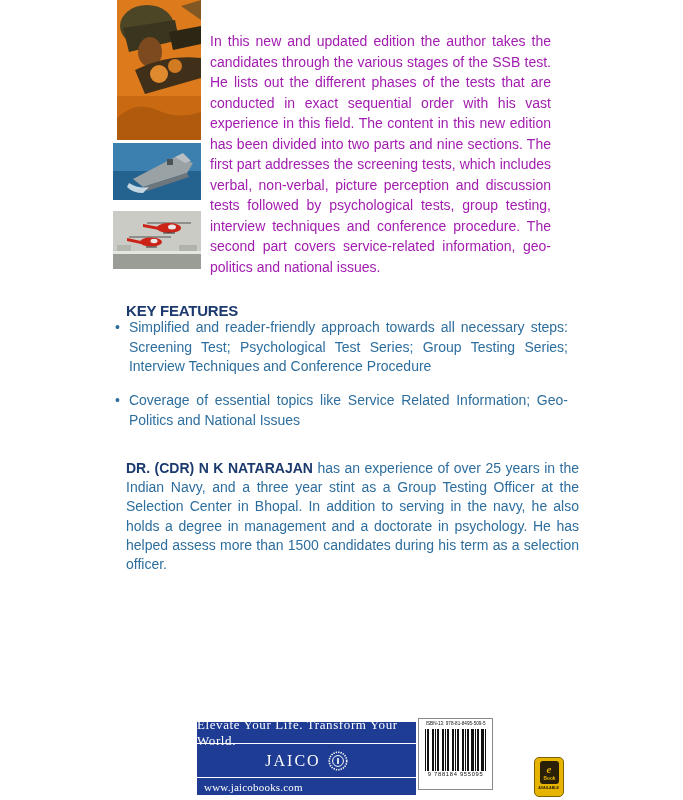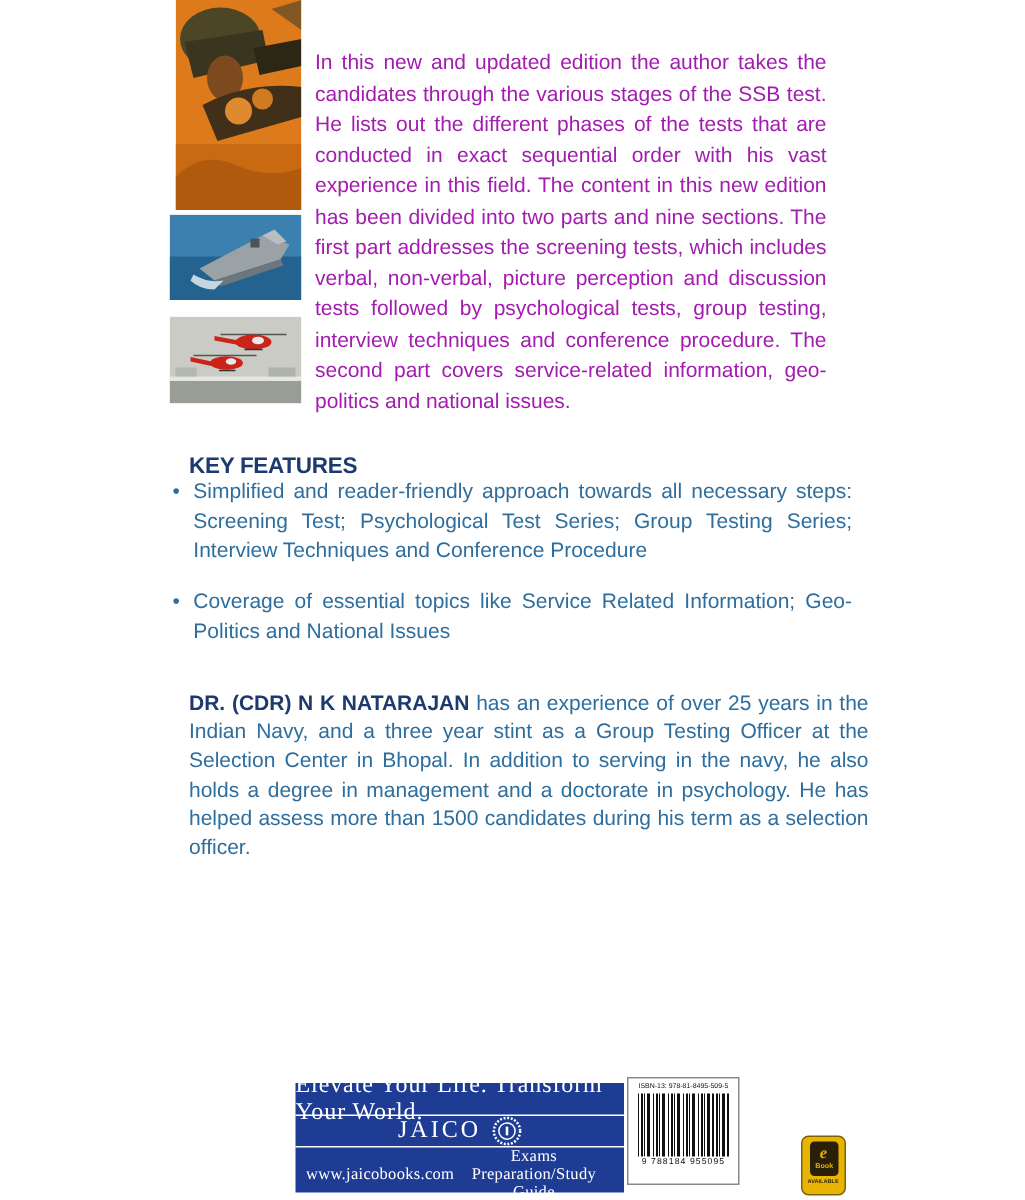--- a/index.html
+++ b/index.html
@@ -21,21 +21,21 @@
   .features .bullet{flex:0 0 auto;line-height:19.7px;}
   .features .f-text{flex:1 1 auto;}
   .bio{position:absolute;left:115px;top:448px;width:453px;margin:11px;
        color:#2e6e9e;font-size:14px;line-height:19.2px;text-align:justify;}
   .bio .author-name{color:#1c3a6e;font-weight:bold;}
 
   .publisher{position:absolute;left:197px;top:722px;width:219px;height:73px;
              background:#1e3c94;color:#fff;font-family:"Liberation Serif",serif;
              display:flex;flex-direction:column;box-sizing:border-box;}
   .pub-tagline{height:21px;display:flex;align-items:center;justify-content:center;
-               font-size:16px;letter-spacing:0.6px;border-bottom:1px solid #fff;}
+               font-size:13px;letter-spacing:0.6px;border-bottom:1px solid #fff;}
   .pub-brand{height:33px;display:flex;align-items:center;justify-content:center;gap:7px;
              font-size:16px;letter-spacing:2px;border-bottom:1px solid #fff;}
   .medallion{display:inline-flex;align-items:center;}
   .pub-bottom{flex:1;display:flex;align-items:center;justify-content:space-between;
               padding:0 7px;font-size:11px;font-weight:normal;letter-spacing:0.2px;text-align:center;}
 
   .barcode{position:absolute;left:418px;top:718px;width:75px;height:72px;background:#fff;
            border:1px solid #8a8a8a;box-sizing:border-box;display:flex;flex-direction:column;
            align-items:center;justify-content:flex-start;}
   .isbn-label{font-size:8px;line-height:10px;transform:scale(0.58);transform-origin:center top;
@@ -135,21 +135,20 @@
       <span class="medallion">
         <svg width="20" height="20" viewBox="0 0 24 24">
           <circle cx="12" cy="12" r="10.5" fill="none" stroke="#ffffff" stroke-width="2" stroke-dasharray="1.6 1.3"></circle>
           <circle cx="12" cy="12" r="6.5" fill="none" stroke="#ffffff" stroke-width="1.2"></circle>
           <rect x="11" y="8.5" width="2" height="7" fill="#ffffff"></rect>
         </svg>
       </span>
     </div>
     <div class="pub-bottom">
       <span>www.jaicobooks.com</span>
-      <span>Exams Preparation/Study Guide</span>
     </div>
   </div>
 
   <div class="barcode">
     <div class="isbn-label">ISBN-13: 978-81-8495-509-5</div>
     <div class="bars"></div>
     <div class="barcode-digits">9 788184 955095</div>
   </div>
 
   <div class="ebook-badge">

